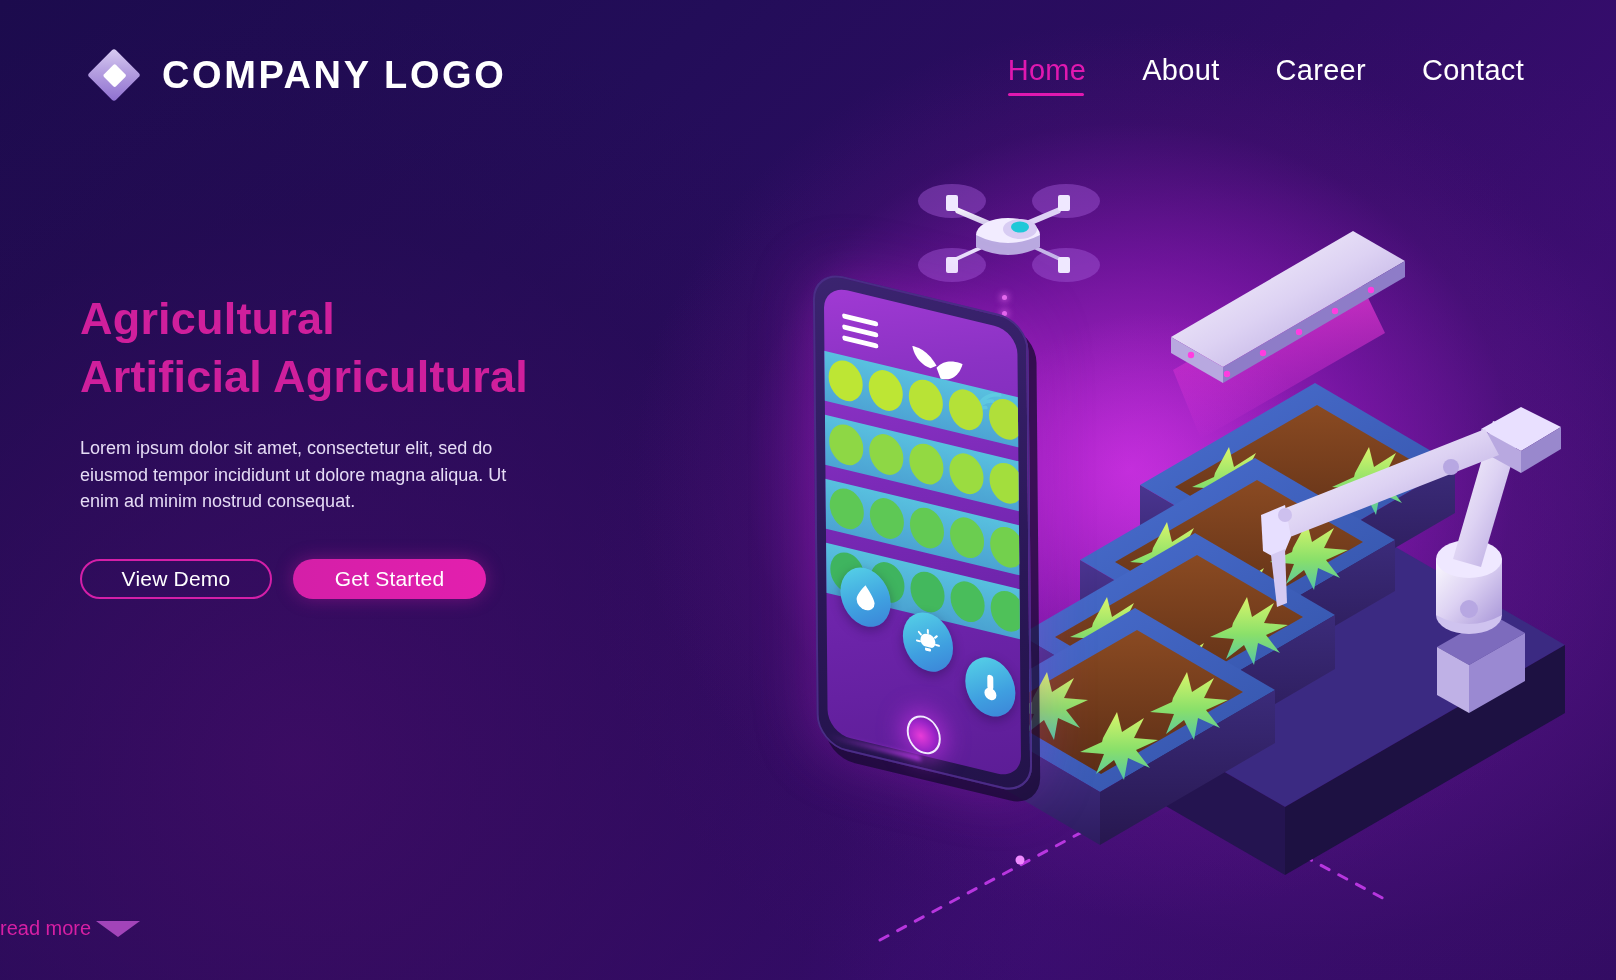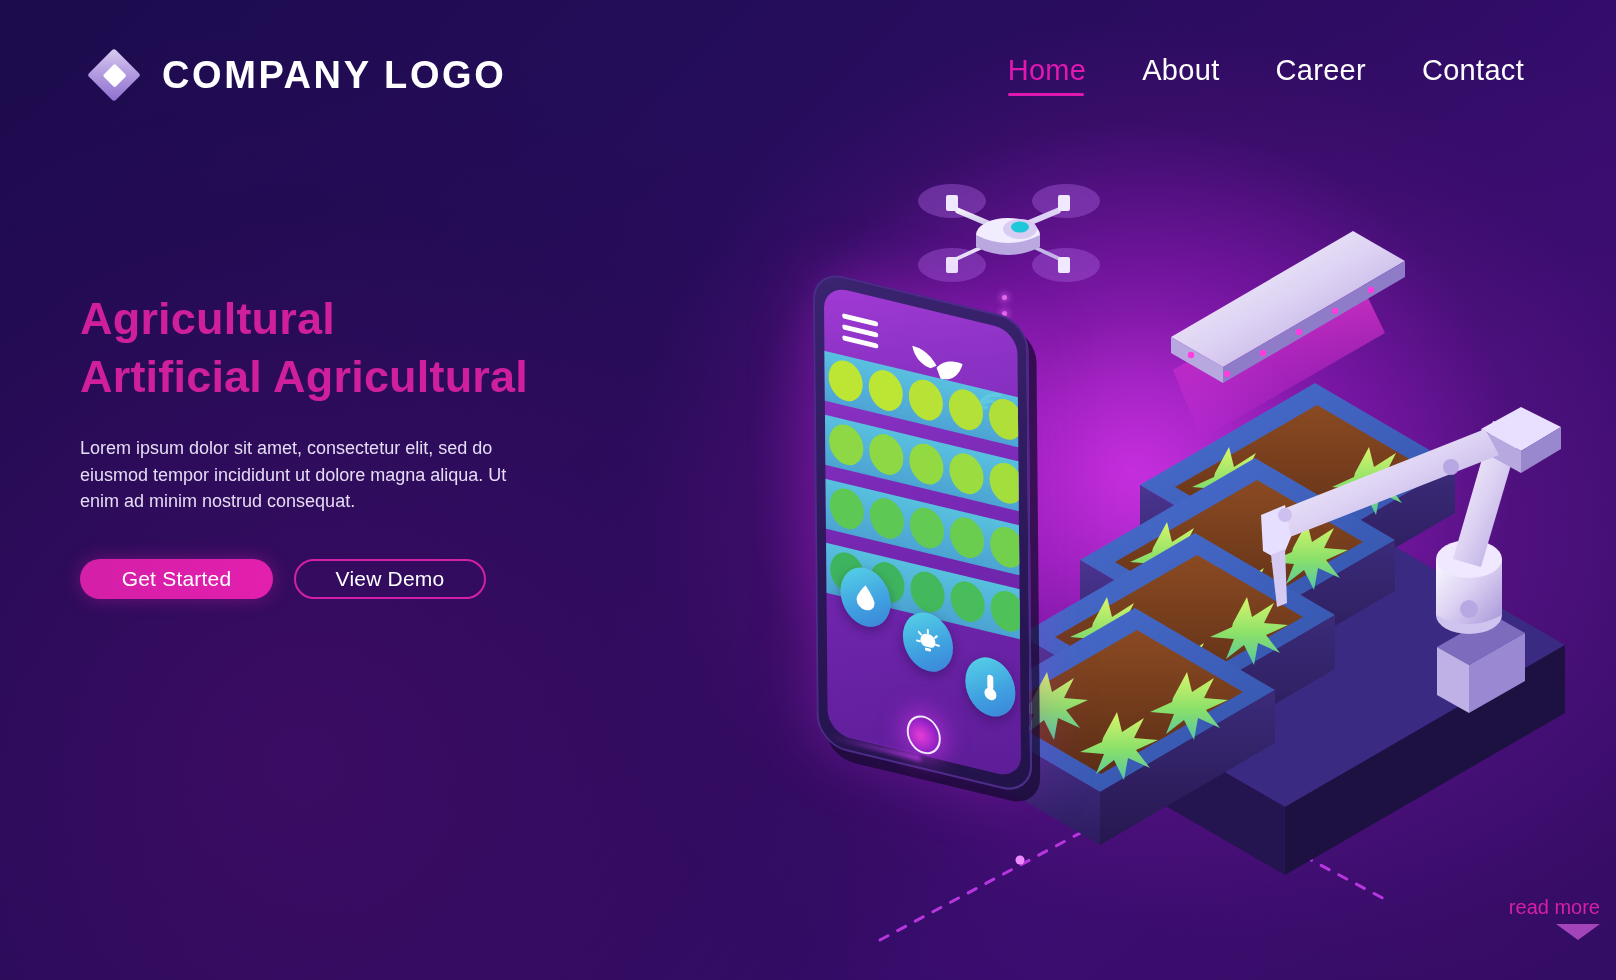--- a/index.html
+++ b/index.html
@@ -76,21 +76,21 @@
     border:none; box-shadow:0 0 18px rgba(226,30,174,.35);
   }
   .btn-ghost{
     width:192px; height:40px; color:#fff; background:transparent;
     border:2px solid #d41fa8;
   }
 
   
   .readmore{
     position:absolute; left:0; right:16px; bottom:40px; z-index:25;
-    display:flex; flex-direction:column; align-items:flex-end; gap:5px;
+    display:flex; flex-direction:row; align-items:center; gap:5px;
     cursor:pointer;
   }
   .readmore .label{ color:#d71fa4; font-size:20px; }
   .readmore .chev{
     width:0;height:0;border-left:22px solid transparent;
     border-right:22px solid transparent;border-top:16px solid #b64fc9; opacity:.85;
   }
 
   
   .art{ position:absolute; left:790px; top:130px; width:790px; height:800px; z-index:20; }
@@ -189,22 +189,22 @@
     </div>
   </div>
 
   <div class="hero">
     <h1>
       <span class="ln">Agricultural</span>
       <span class="ln">Artificial Agricultural</span>
     </h1>
     <p>Lorem ipsum dolor sit amet, consectetur elit, sed do eiusmod tempor incididunt ut dolore magna aliqua. Ut enim ad minim nostrud consequat.</p>
     <div class="cta">
+      <button class="btn btn-ghost">View Demo</button>
       <button class="btn btn-primary">Get Started</button>
-      <button class="btn btn-ghost">View Demo</button>
     </div>
   </div>
 
   <div class="readmore">
     <div class="label">read more</div>
     <div class="chev"></div>
   </div>
 
   <div class="art">
 

